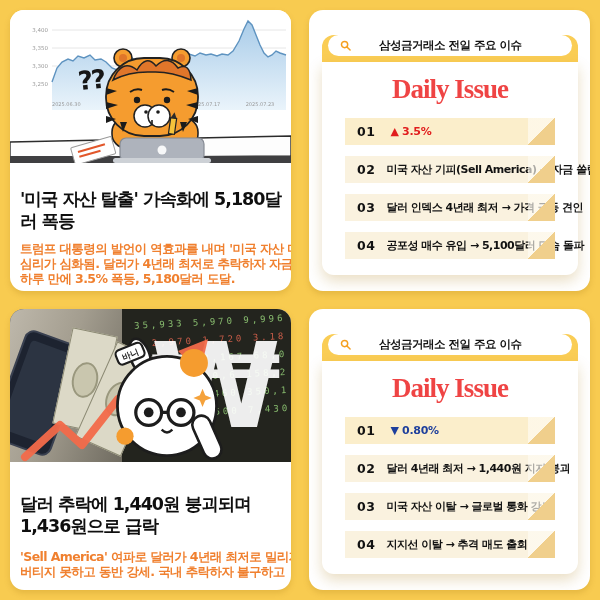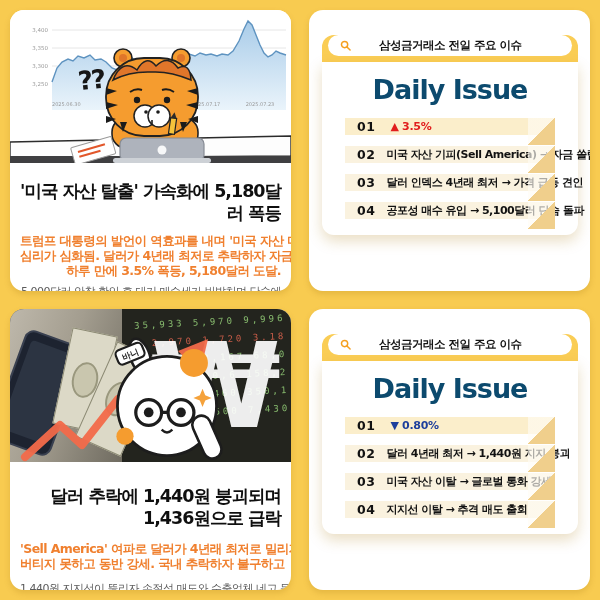--- a/index.html
+++ b/index.html
@@ -21,21 +21,21 @@
   .card.br { left:309px; top:309px; }
 
   
   .photo { position:relative; width:281px; height:153px; overflow:hidden; background:#fff; }
   .photo svg { position:absolute; left:0; top:0; }
   .qmarks {
     position:absolute; left:68px; top:55px;
     font-size:26px; font-weight:bold; color:#161616;
     transform:rotate(-6deg); letter-spacing:-2px;
   }
-  .news-text { padding:10px 10px 0 10px; text-align:right;margin-top:8px; }
+  .news-text { padding:26px 10px 0 10px; text-align:left; }
   .headline { font-size:17.5px; font-weight:bold; color:#0f0f0f; letter-spacing:-1px; line-height:1.25; }
   .hl { margin-top:8px; }
   .hl div { font-size:12.5px; font-weight:bold; color:#F0802F; line-height:15px; letter-spacing:-0.6px; white-space:nowrap; }
   .note { margin-top:7px; }
   .note div { font-size:11px; color:#5B5B5B; line-height:13px; letter-spacing:-0.5px; white-space:nowrap; }
 
   
   .bl .photo { background:#23241E; }
   .photo-left {
     position:absolute; left:0; top:0; width:112px; height:153px;
@@ -75,24 +75,24 @@
     height:21px; background:#ffffff; border-radius:11px;
     flex:1; display:flex; align-items:center;
   }
   .pill .sicon { margin-left:12px; width:11px; height:11px; flex:none; }
   .pill .slabel { margin-left:28px; font-size:11.5px; font-weight:bold; color:#141414; letter-spacing:-0.5px; white-space:nowrap; }
   .win-body {
     background:#ffffff; border-radius:0 0 12px 12px;
     box-shadow:0 6px 14px rgba(170,125,20,.25);
     padding:12px 0 16px 0;
   }
-  .di-title { text-align:center; font-size:27px; font-weight:800; color:#0c4a6e; letter-spacing:-1px; margin-bottom:13px; }
+  .di-title { text-align:center; font-size:27px; font-weight:800; color:#ef4444; letter-spacing:-1px; margin-bottom:13px;font-family:Liberation Serif, serif; }
   .rows { display:flex; flex-direction:column; gap:11px; padding:0 23px; }
   .row {
-    position:relative; height:17px; background:#FAF2DF;
+    position:relative; height:27px; background:#FAF2DF;
     display:flex; align-items:center; padding-left:12px;
     white-space:nowrap;
   }
   .row.first { background:#FBEECB; }
   .row::after {
     content:""; position:absolute; right:0; top:0; width:27px; height:27px;
     background:linear-gradient(to bottom right, rgba(255,252,244,.65) 49.5%, #F0CF8C 50%);
   }
   .row .no { font-size:12.5px; font-weight:bold; color:#121212; margin-right:11px; letter-spacing:0.5px; }
   .row .txt { font-size:11px; font-weight:bold; color:#121212; letter-spacing:-0.5px; }

